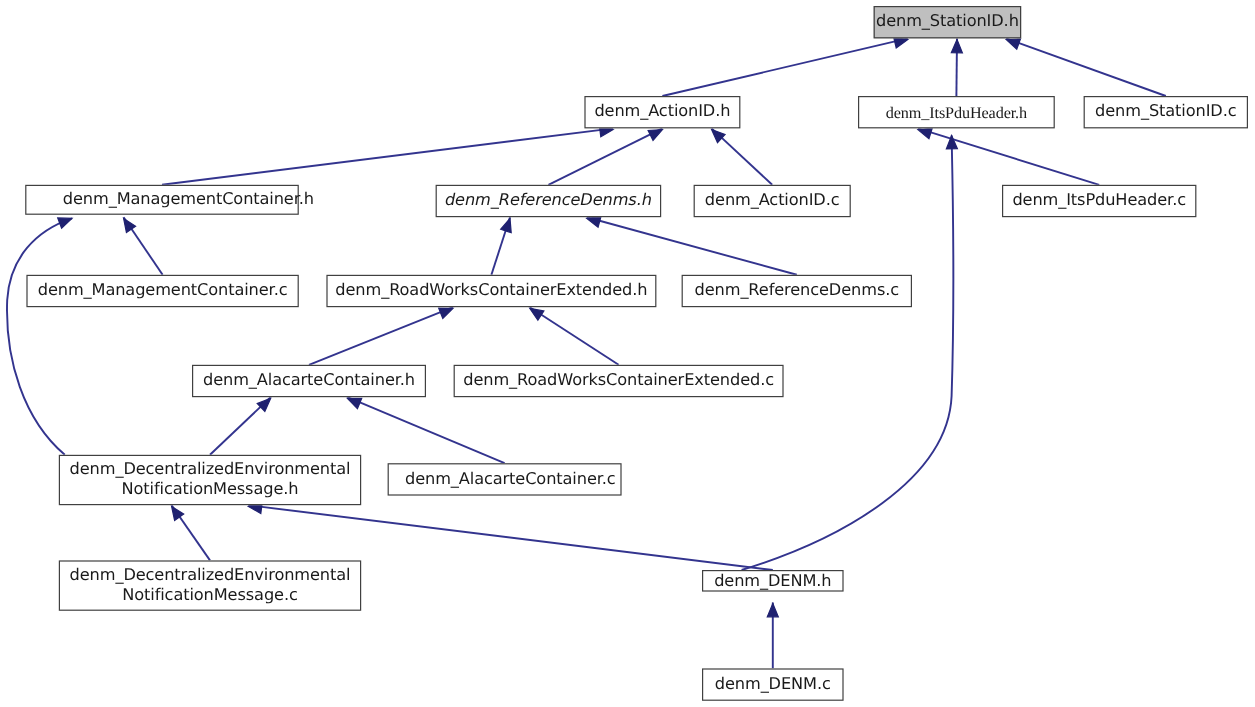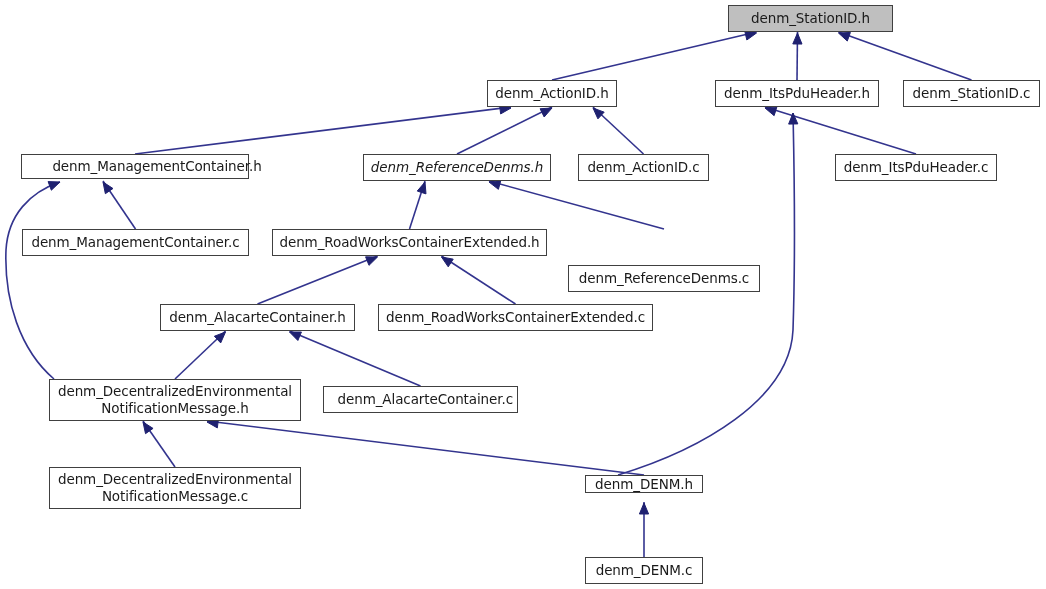--- a/index.html
+++ b/index.html
@@ -95,31 +95,31 @@
       <path class="edge-path" d="M 420.5,386 L 289.5,331"></path>
       <polygon points="289.5,332 301.4230748825007,332.01689219581937 297.86163693058495,340.49958986310975" class="edge-arrow"></polygon>
       <path class="edge-path" d="M 175,467 L 143,421"></path>
       <polygon points="143,422 153.05787329839782,428.40306057392684 145.50554544197135,433.6568538653539" class="edge-arrow"></polygon>
       <path class="edge-path" d="M 644,475 L 207,421"></path>
       <polygon points="207,422 218.48109785756836,418.7837301131685 217.3528371035944,427.914284733291" class="edge-arrow"></polygon>
       <path class="edge-path" d="M 644,557 L 644,502"></path>
       <polygon points="644,503 648.6,514 639.4,514" class="edge-arrow"></polygon>
     </svg>
   <div id="nodes-layer">
-      <div class="node-box current" style="left: 728px; top: 5px; width: 165px; height: 27px;"><span class="node-label">denm_StationID.h</span></div>
+      <div class="node-box current" style="left: 728px; top: 5px; width: 123px; height: 27px;"><span class="node-label">denm_StationID.h</span></div>
       <div class="node-box" style="left: 487px; top: 80px; width: 130px; height: 27px;"><span class="node-label">denm_ActionID.h</span></div>
-      <div class="node-box" style="left: 715px; top: 80px; width: 164px; height: 27px;"><span class="node-label">denm_ItsPduHeader.h</span></div>
+      <div class="node-box" style="left: 715px; top: 80px; width: 164px; height: 27px; font-family: Liberation Serif, serif;"><span class="node-label">denm_ItsPduHeader.h</span></div>
       <div class="node-box" style="left: 903px; top: 80px; width: 137px; height: 27px;"><span class="node-label">denm_StationID.c</span></div>
       <div class="node-box" style="left: 21px; top: 154px; width: 228px; height: 25px; padding-left: 48px;"><span class="node-label">denm_ManagementContainer.h</span></div>
       <div class="node-box" style="left: 363px; top: 154px; width: 188px; height: 27px; font-style: italic;"><span class="node-label">denm_ReferenceDenms.h</span></div>
       <div class="node-box" style="left: 578px; top: 154px; width: 131px; height: 27px;"><span class="node-label">denm_ActionID.c</span></div>
       <div class="node-box" style="left: 835px; top: 154px; width: 162px; height: 27px;"><span class="node-label">denm_ItsPduHeader.c</span></div>
       <div class="node-box" style="left: 22px; top: 229px; width: 227px; height: 27px;"><span class="node-label">denm_ManagementContainer.c</span></div>
       <div class="node-box" style="left: 272px; top: 229px; width: 275px; height: 27px;"><span class="node-label">denm_RoadWorksContainerExtended.h</span></div>
-      <div class="node-box" style="left: 568px; top: 229px; width: 192px; height: 27px; margin-top: 36px;"><span class="node-label">denm_ReferenceDenms.c</span></div>
+      <div class="node-box" style="left: 568px; top: 229px; width: 192px; height: 27px;"><span class="node-label">denm_ReferenceDenms.c</span></div>
       <div class="node-box" style="left: 160px; top: 304px; width: 195px; height: 27px;"><span class="node-label">denm_AlacarteContainer.h</span></div>
       <div class="node-box" style="left: 378px; top: 304px; width: 275px; height: 27px;"><span class="node-label">denm_RoadWorksContainerExtended.c</span></div>
       <div class="node-box" style="left: 49px; top: 379px; width: 252px; height: 42px;"><span class="node-label">denm_DecentralizedEnvironmental
 NotificationMessage.h</span></div>
       <div class="node-box" style="left: 323px; top: 386px; width: 195px; height: 27px; justify-content: flex-end;"><span class="node-label">denm_AlacarteContainer.c</span></div>
       <div class="node-box" style="left: 49px; top: 467px; width: 252px; height: 42px;"><span class="node-label">denm_DecentralizedEnvironmental
 NotificationMessage.c</span></div>
       <div class="node-box" style="left: 585px; top: 475px; width: 118px; height: 18px;"><span class="node-label">denm_DENM.h</span></div>
       <div class="node-box" style="left: 585px; top: 557px; width: 118px; height: 27px; text-align: center;"><span class="node-label">denm_DENM.c</span></div>
     </div>

